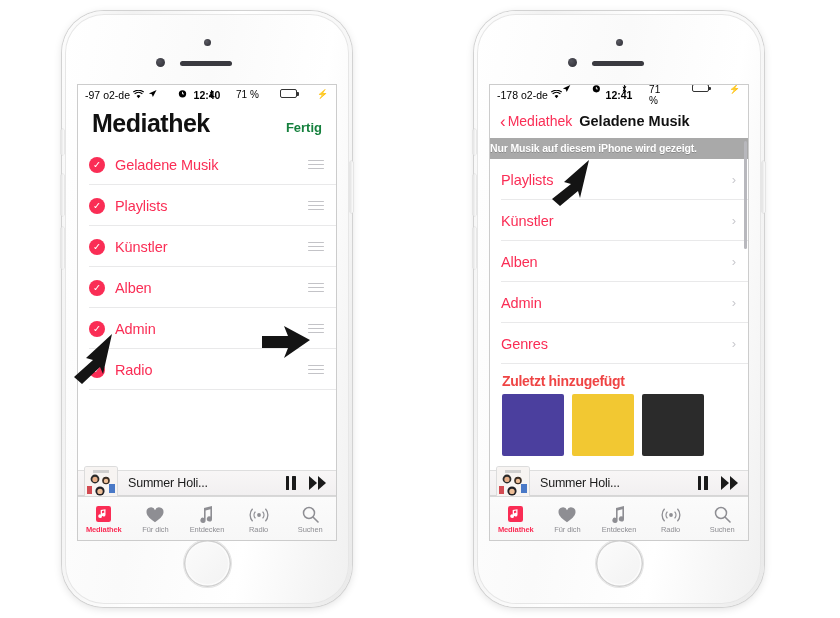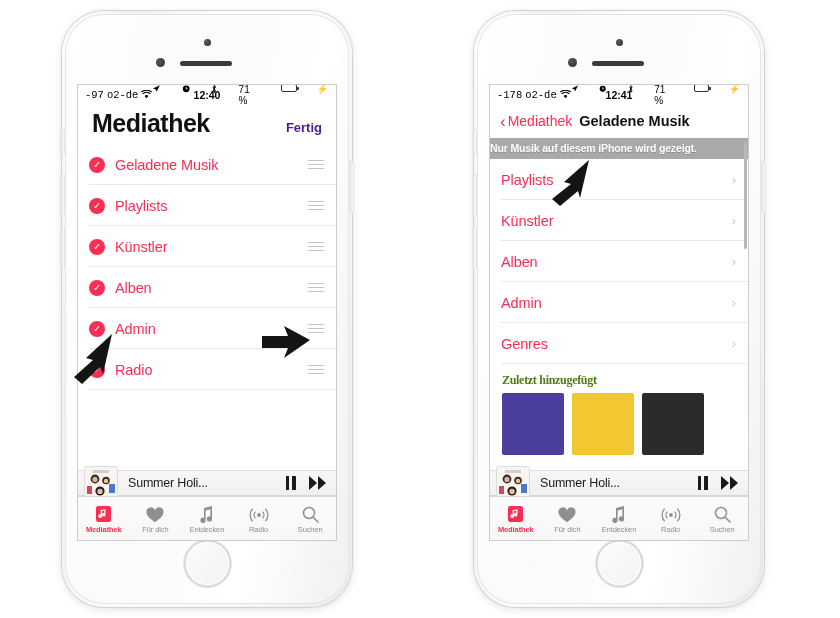--- a/index.html
+++ b/index.html
@@ -64,21 +64,21 @@
     background:#ffffff; overflow:hidden;
     box-shadow:0 0 0 1px #cccccc;
   }
 
   
   .statusbar {
     height:19px; display:flex; align-items:center;
     padding:0 7px; font-size:10.5px; color:#000;
     background:#fff; position:relative;
   }
-  .sb-left { display:flex; align-items:center; gap:3px; white-space:nowrap;font-family:Liberation Mono, monospace; }
+  .sb-left { display:flex; align-items:center; gap:3px; white-space:nowrap; }
   .sb-center {
     position:absolute; left:0; right:0; text-align:center;
     font-weight:bold; font-size:10.5px; pointer-events:none;
   }
   .sb-right {
     margin-left:auto; display:flex; align-items:flex-start; gap:21px;
     position:relative; z-index:2;
   }
   .sb-pct { font-size:10px; }
   .battery {
@@ -91,21 +91,21 @@
   }
   .battery .fill{ height:100%; width:72%; background:#4cd964; border-radius:1px; }
   .bolt { font-size:9px; color:#000; }
 
   
   .navbar-large {
     padding:5px 14px 6px 14px; display:flex; align-items:baseline;
     background:#fff;
   }
   .big-title { font-size:25px; font-weight:bold; letter-spacing:-.5px; color:#111; }
-  .done-btn { margin-left:auto; font-size:13px; color:#4c1d95; font-weight:bold; }
+  .done-btn { margin-left:auto; font-size:13px; color:#15803d; font-weight:bold; }
 
   
   .navbar-back {
     height:34px; display:flex; align-items:center;
     padding:0 10px; background:#fff; position:relative;
   }
   .back-chevron {
     font-size:17px; color:#fa2d55; line-height:1; margin-right:2px;
     font-weight:normal;
   }
@@ -140,22 +140,22 @@
   .handle { margin-left:auto; width:16px; flex:none; }
   .handle i {
     display:block; height:1.6px; background:#c3c3c7; border-radius:1px;
     margin-bottom:2.6px;
   }
   .handle i:last-child{ margin-bottom:0; }
   .chev { margin-left:auto; color:#c9c9ce; font-size:13px; line-height:1; }
 
   
   .section-head {
-    font-size:12px; font-weight:bold; color:#4d7c0f;
-    padding:9px 12px 5px; letter-spacing:-.3px;font-family:Liberation Serif, serif;
+    font-size:14px; font-weight:bold; color:#ef4444;
+    padding:9px 12px 5px; letter-spacing:-.3px;
   }
   .albums-strip { display:flex; gap:8px; padding:0 12px; }
   .album-tile { width:62px; height:62px; border-radius:2px; }
 
   
   .scrollbar {
     position:absolute; right:1.5px; top:56px; width:2.4px; height:108px;
     background:#b8b8bd; border-radius:2px;
   }
 

